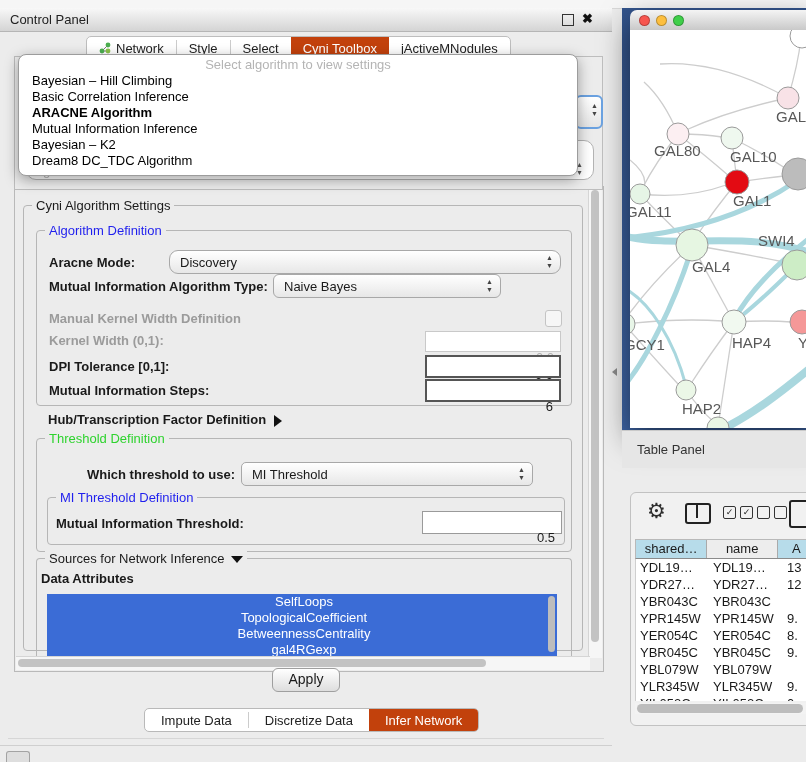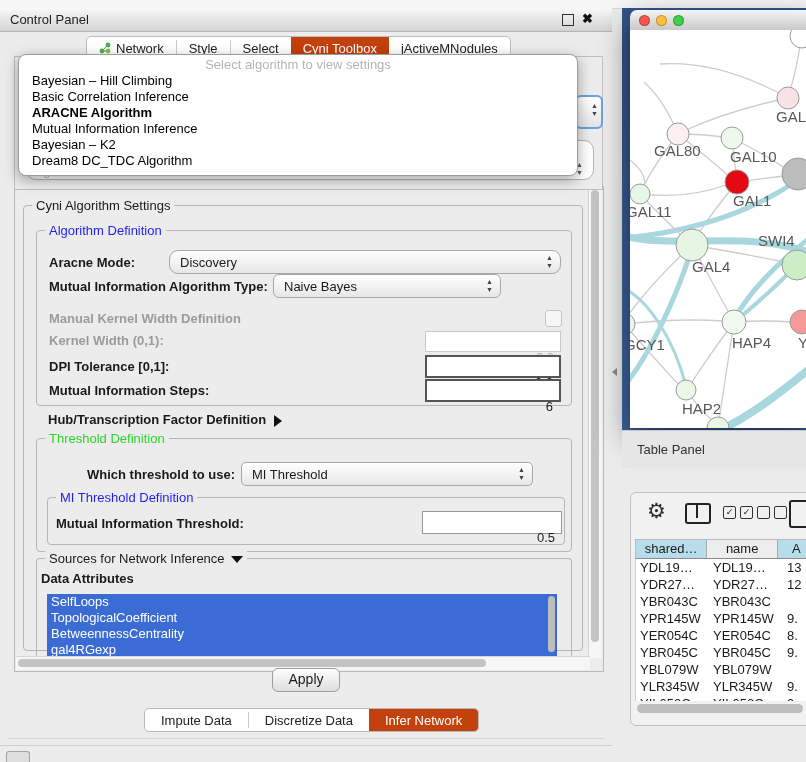--- a/index.html
+++ b/index.html
@@ -54,21 +54,21 @@
   #focus-combo{left:575px;top:87px;width:24px;height:30px;border:2px solid #6aa1e0;border-radius:6px;
      background:linear-gradient(#fff,#e4e4e4);z-index:2;}
   
   #scrollpane{left:14px;top:178px;width:590px;height:486px;border:1px solid #b9b9b9;background:#ececec;box-sizing:border-box;}
   .vsb{position:absolute;right:1px;top:1px;width:13px;height:470px;background:#f6f6f6;border-left:1px solid #d5d5d5;}
   .vsb .thumb{position:absolute;left:2px;top:2px;width:8px;height:452px;background:#c3c3c3;border-radius:5px;}
   .hsb{position:absolute;left:1px;bottom:1px;width:574px;height:13px;background:#f6f6f6;border-top:1px solid #d5d5d5;}
   .hsb .thumb{position:absolute;left:2px;top:2px;width:468px;height:8px;background:#c3c3c3;border-radius:5px;}
   
   #attr-list{position:absolute;left:10px;top:35px;width:510px;height:64px;background:#fff;overflow:hidden;}
-  .attr-row{height:16px;line-height:16px;padding-left:4px;background:#3b6cd6;color:#fff;}
+  .attr-row{height:16px;line-height:16px;padding-left:4px;background:#3b6cd6;color:#fff;text-align:center;}
   #attr-list .lsb{position:absolute;right:1px;top:2px;width:9px;height:58px;background:#3b6cd6;}
   #attr-list .lsb .thumb{position:absolute;left:1px;top:0;width:7px;height:56px;background:#bdbdbd;border-radius:4px;}
   
   #apply-btn{left:272px;top:660px;width:66px;height:22px;border:1px solid #9f9f9f;border-radius:6px;
      background:linear-gradient(#ffffff,#dedede);text-align:center;line-height:21px;font-size:14px;}
   #bottom-tabs{left:144px;top:700px;height:22px;display:flex;background:#fff;border:1px solid #b9b9b9;
      border-radius:5px;overflow:hidden;}
   #bottom-tabs .tab{padding:0 16px;}
   
   #divider-arrow{left:612px;top:368px;width:0;height:0;border-right:5px solid #8a8a8a;

